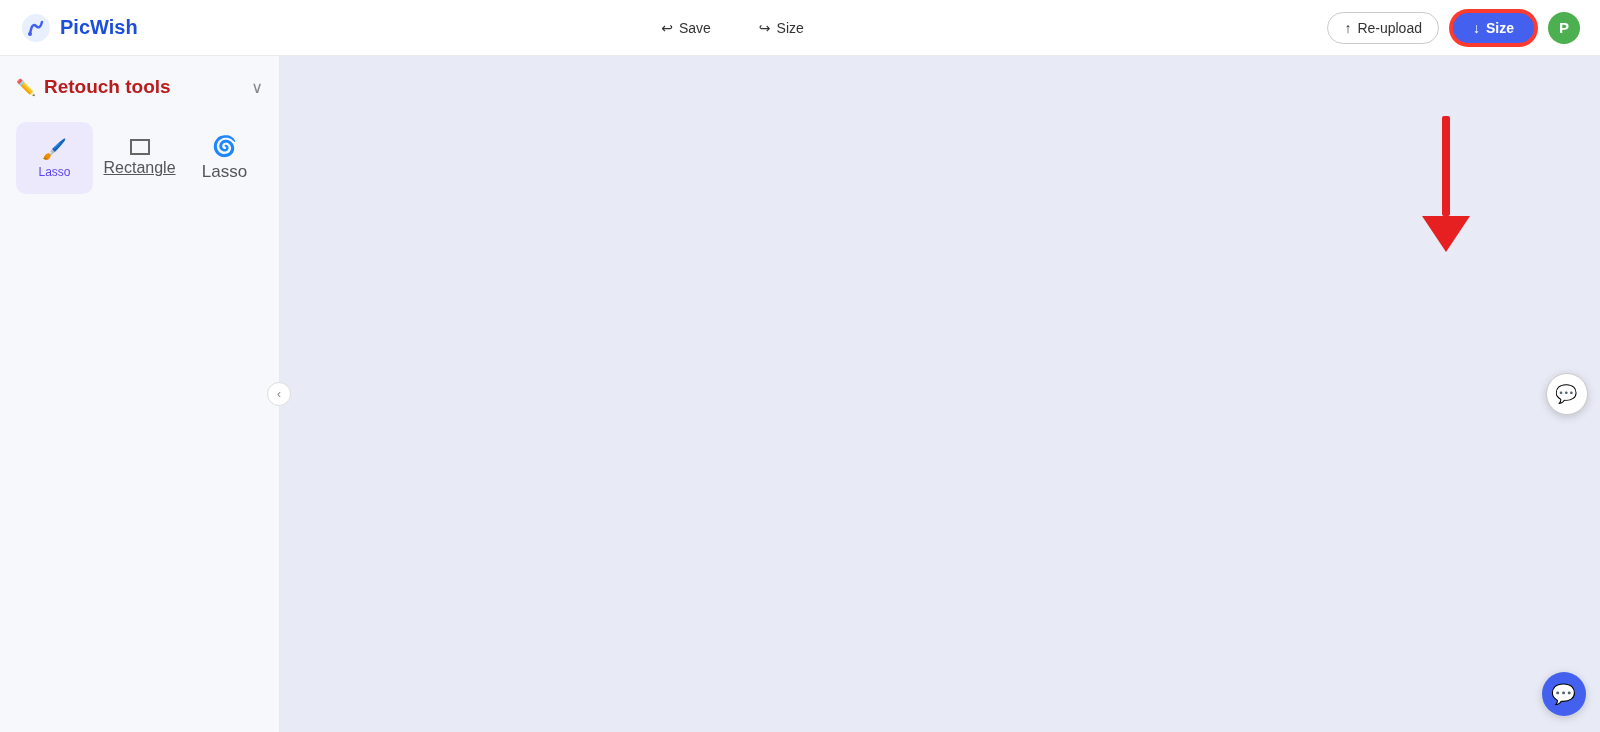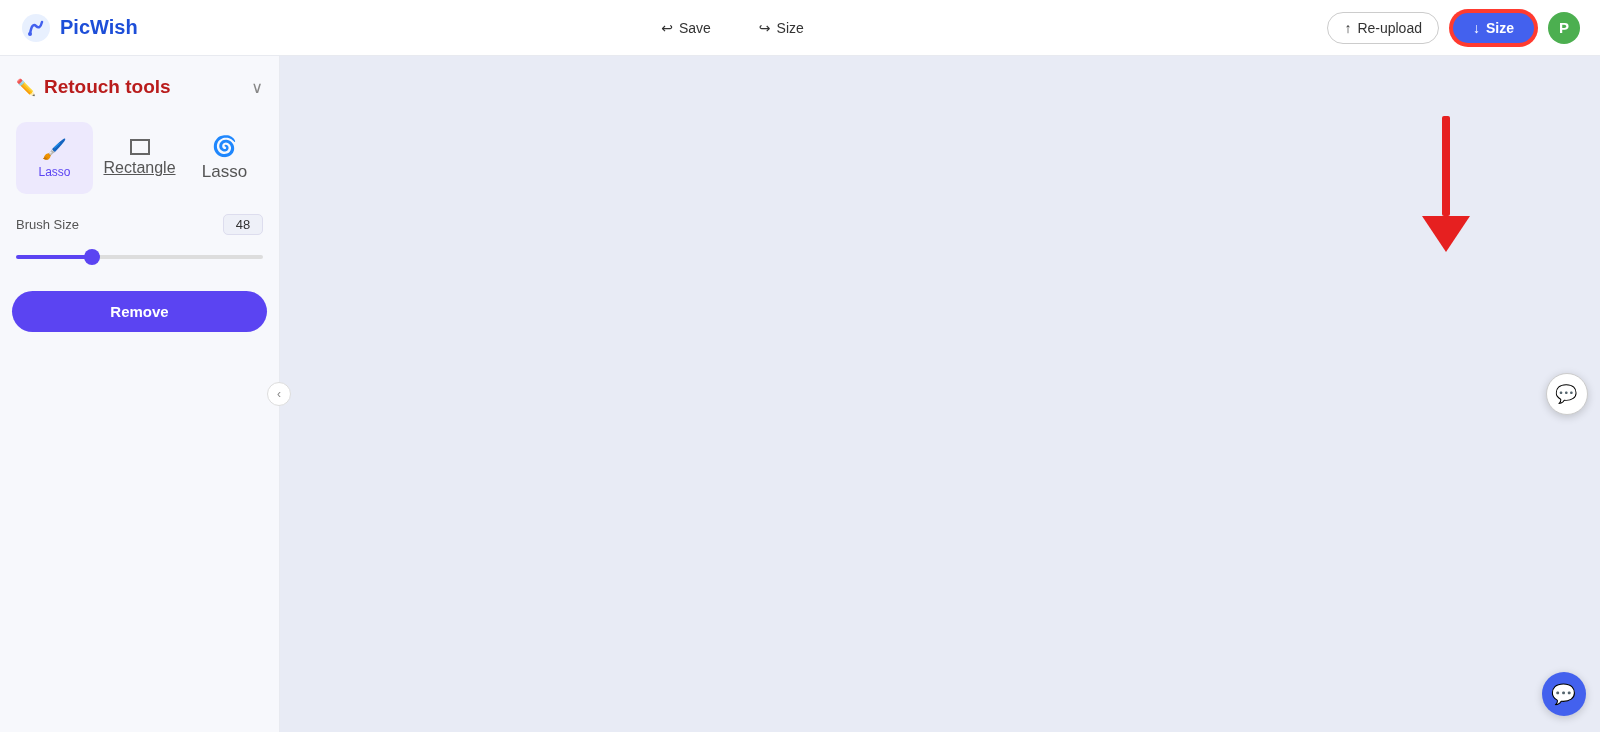--- a/index.html
+++ b/index.html
@@ -243,33 +243,21 @@
       <button class="tool-btn">
         <span class="tool-icon" style="font-size:18px; display:inline-block; border:2px solid #666; width:20px; height:16px;"></span>
         <span style="font-size:16px; margin-top:0;text-decoration:underline;">Rectangle</span>
       </button>
       <button class="tool-btn">
         <span class="tool-icon">🌀</span>
         <span style="font-size:17px;">Lasso</span>
       </button>
     </div>
 
-    <div class="brush-size-section">
-      <div class="brush-size-row">
-        <span class="brush-size-label">Brush Size</span>
-        <span class="brush-size-value">48</span>
-      </div>
-      <div class="slider-container">
-        <input type="range" class="slider" min="1" max="100" value="30" style="">
-      </div>
-    </div>
-
-    <button class="remove-btn">
-      <span>Remove</span>
-    </button>
+
 
     <div class="sidebar-collapse">
       <span>‹</span>
     </div>
   </div>
 
   <div class="canvas-area">
 
     <div class="red-arrow">
       <div class="arrow-shaft"></div>

